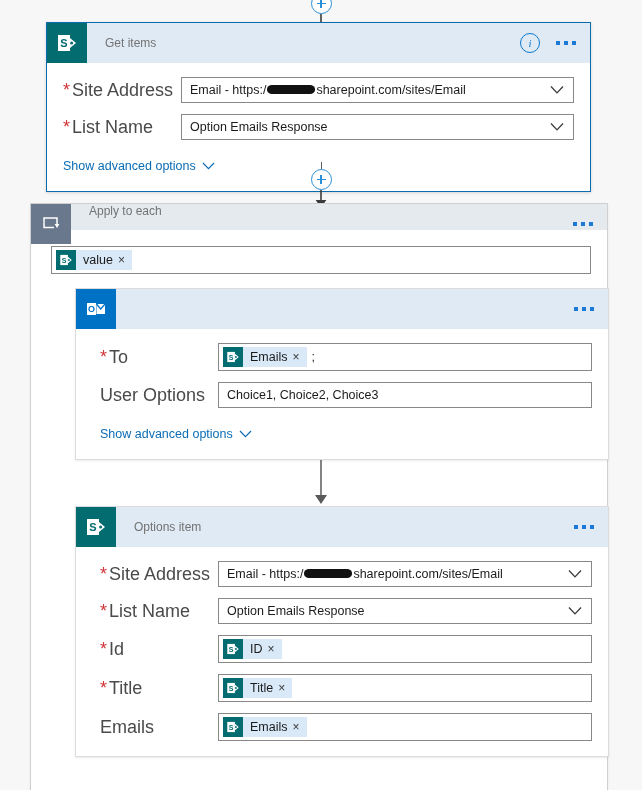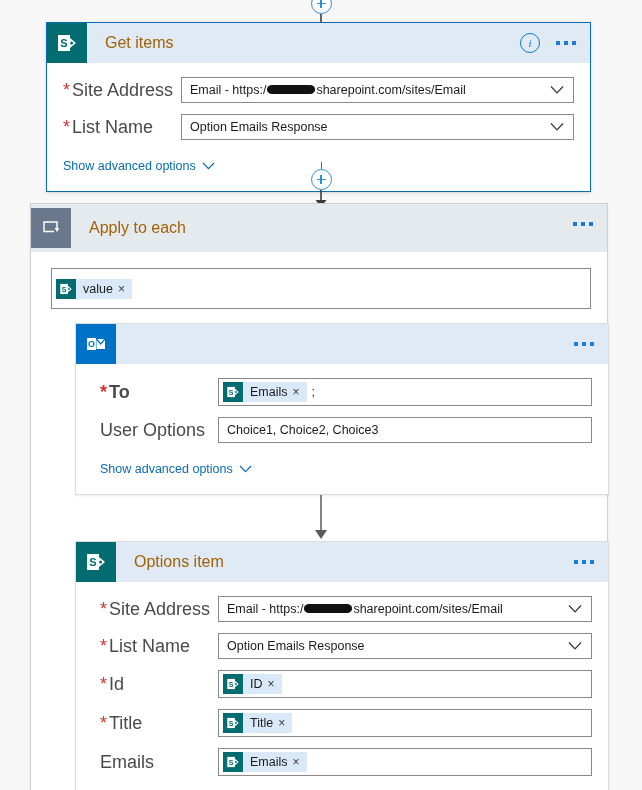--- a/index.html
+++ b/index.html
@@ -33,22 +33,22 @@
   }
 
   .card-head {
     display: flex;
     align-items: center;
     height: 40px;
     background: #dfeaf4;
     position: relative;
   }
   .card-title {
-    font-size: 16px;
-    color: #a16207;
+    font-size: 12px;
+    color: #737373;
     margin-left: 18px;
     white-space: nowrap;
   }
 
   
   .conn-icon {
     width: 40px;
     height: 40px;
     flex: 0 0 40px;
     display: flex;
@@ -263,24 +263,24 @@
     top: 203px;
     width: 578px;
     bottom: 0;
     background: #ffffff;
     border: 1px solid #d0d0d0;
     border-bottom: none;
     box-sizing: border-box;
     box-shadow: 0 1px 2px rgba(0,0,0,0.07);
   }
   #apply-each-head {
-    height: 48px;
+    height: 26px;
     background: #e5eaee;
     display: flex;
-    align-items: center;
+    align-items: flex-start;
     position: relative;
   }
   #apply-each-body {
     padding: 16px 16px 0 20px;
   }
   #send-email-card {
     margin: 14px 0 0 24px;
     width: 534px;
   }
   #update-item-card {
@@ -391,21 +391,21 @@
       <div class="ellipsis grey">
           <i></i>
           <i></i>
           <i></i>
         </div>
     </div>
   </div>
 
   <div id="apply-each-body">
     <div class="row" style="align-items:center;">
-      <div class="field tokenfield" style="height:41px;">
+      <div class="field tokenfield" style="height:28px;">
         <span class="token">
           <span class="token-ico sp">
             <svg width="14" height="14" viewBox="0 0 22 22">
               <rect x="2" y="3" width="12" height="16" fill="#ffffff"></rect>
               <text x="8" y="15" font-family="Liberation Sans, sans-serif" font-size="11" font-weight="bold" fill="#036c70" text-anchor="middle">S</text>
               <path d="M14 6 L20 11 L14 16 Z" fill="#ffffff"></path>
               <circle cx="15.6" cy="11" r="1.5" fill="#036c70"></circle>
             </svg>
           </span>
           <span class="token-txt">value</span>
@@ -428,21 +428,21 @@
           <div class="ellipsis">
               <i></i>
               <i></i>
               <i></i>
             </div>
         </div>
       </div>
       <div class="card-body">
 
         <div class="row">
-          <div class="lbl" style="padding-left:8px;font-weight:bold;">
+          <div class="lbl" style="padding-left:8px;">
             <span class="req">*</span><span>To</span>
           </div>
           <div class="field tokenfield" style="height:28px;">
             <span class="token">
               <span class="token-ico sp">
                 <svg width="14" height="14" viewBox="0 0 22 22">
                   <rect x="2" y="3" width="12" height="16" fill="#ffffff"></rect>
                   <text x="8" y="15" font-family="Liberation Sans, sans-serif" font-size="11" font-weight="bold" fill="#036c70" text-anchor="middle">S</text>
                   <path d="M14 6 L20 11 L14 16 Z" fill="#ffffff"></path>
                   <circle cx="15.6" cy="11" r="1.5" fill="#036c70"></circle>

